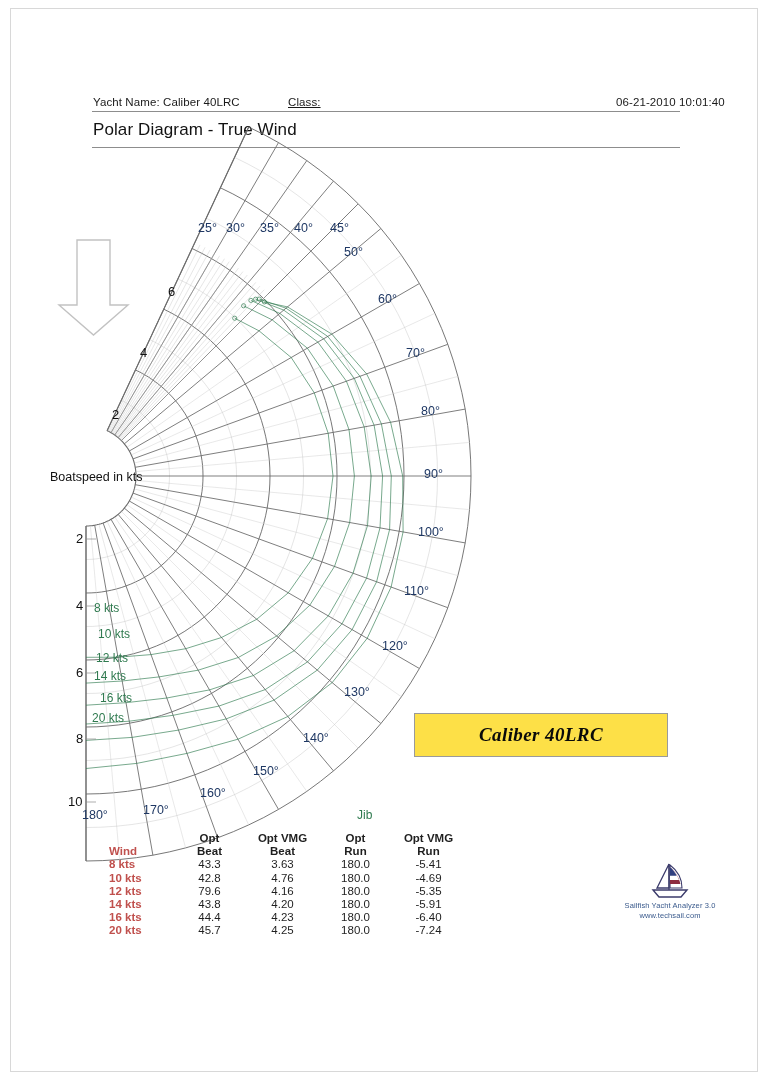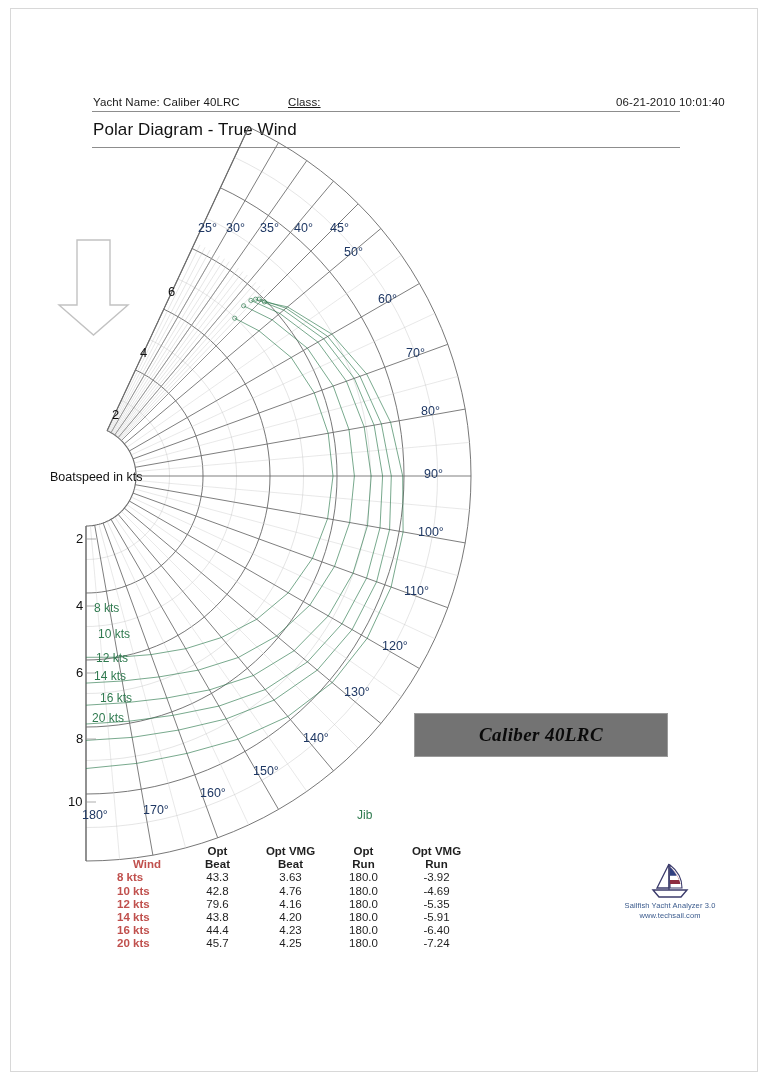--- a/index.html
+++ b/index.html
@@ -69,42 +69,41 @@
   }
 
   
   #boat-name-box {
     position: absolute;
     left: 414px;
     top: 713px;
     width: 252px;
     height: 42px;
     border: 1px solid #9a9a9a;
-    background: #737373;
+    background: #fde047;
     display: flex;
     align-items: center;
     justify-content: center;
   }
   #boat-name-text {
     font-family: "Liberation Serif", serif;
     font-weight: bold;
     font-style: italic;
     font-size: 19px;
     color: #0a0a0a;
     letter-spacing: 0.4px;
   }
 
   
   #vmg-table {
     position: absolute;
-    left: 105px;
+    left: 97px;
     top: 832px;
     border-collapse: collapse;
     font-size: 11.5px;
-    margin-top: 13px;
   }
   #vmg-table td, #vmg-table th {
     padding: 0px 4px;
     line-height: 13.2px;
     text-align: center;
     font-weight: normal;
     white-space: nowrap;
   }
   #vmg-table th {
     color: #2f5597;
@@ -117,21 +116,21 @@
     padding-left: 12px;
     color: #c0504d;
     font-weight: bold;
   }
   #vmg-table .col-val {
     width: 65px;
     color: #1f1f1f;
   }
   #vmg-table .hdr-wind {
     color: #c0504d;
-    text-align: center;
+    text-align: left;
     padding-left: 12px;
   }
   #vmg-table tr.header-row-top th { padding-bottom: 0; }
 
   
   #logo-block {
     position: absolute;
     left: 604px;
     top: 861px;
     width: 132px;
@@ -319,21 +318,21 @@
         <th class="col-val">Run</th>
         <th class="col-val">Run</th>
       </tr>
     </thead>
     <tbody id="vmg-table-body">
         <tr>
           <td class="col-wind">8 kts</td>
           <td class="col-val">43.3</td>
           <td class="col-val">3.63</td>
           <td class="col-val">180.0</td>
-          <td class="col-val">-3.92</td>
+          <td class="col-val">-5.41</td>
         </tr>
         <tr>
           <td class="col-wind">10 kts</td>
           <td class="col-val">42.8</td>
           <td class="col-val">4.76</td>
           <td class="col-val">180.0</td>
           <td class="col-val">-4.69</td>
         </tr>
         <tr>
           <td class="col-wind">12 kts</td>

